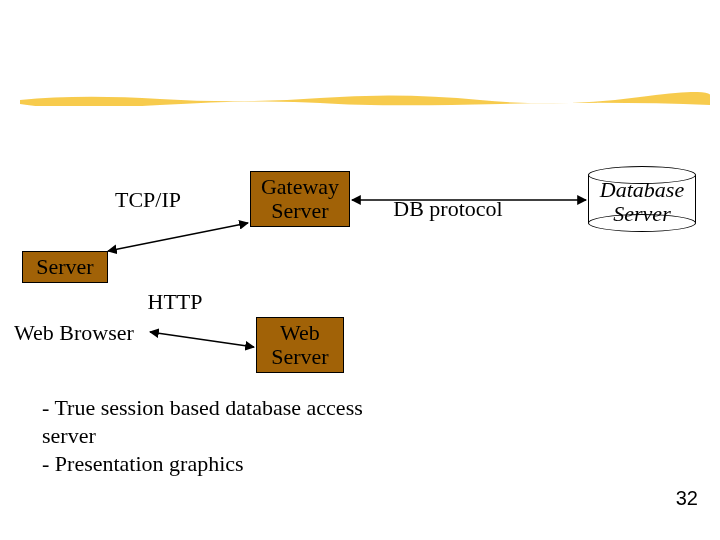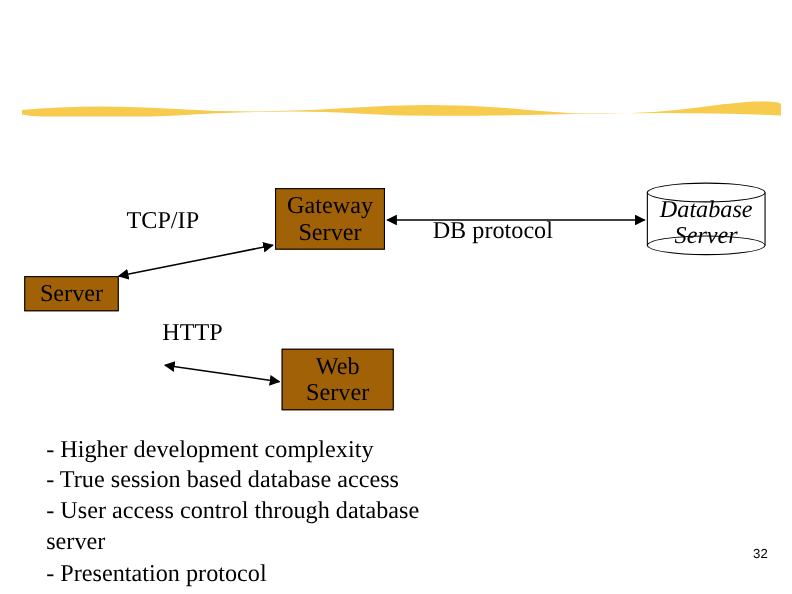--- a/index.html
+++ b/index.html
@@ -64,21 +64,21 @@
     align-items: center;
     justify-content: center;
     text-align: center;
     font-size: 22px;
     line-height: 1.1;
     padding: 12px 4px;
     box-sizing: border-box;
   }
   .gateway   { left: 250px; top: 171px; width: 100px; height: 56px; }
   .applet    { left: 22px;  top: 251px; width: 86px;  height: 32px; }
-  .webserver { left: 256px; top: 317px; width: 102px;  height: 56px; text-align: center; }
+  .webserver { left: 256px; top: 317px; width: 88px;  height: 56px; text-align: center; }
 
   
   .db-wrap {
     position: absolute;
     left: 588px; top: 166px;
     width: 108px; height: 66px;
   }
   .db-body {
     position: absolute;
     left: 0; top: 9px;
@@ -124,21 +124,21 @@
     font-size: 22px;
     line-height: 1.28;
     width: 420px;
   }
   .bullets div { white-space: pre; }
 
   .pagenum {
     position: absolute;
     right: 22px;
     bottom: 30px;
-    font-size: 12px;
+    font-size: 20px;
     font-family: Arial, sans-serif;
   }
 
   svg.lines {
     position: absolute;
     left: 0; top: 0;
     width: 720px; height: 540px;
     pointer-events: none;
   }
 </style>
@@ -149,20 +149,21 @@
 
 
   <svg class="underline" viewBox="0 0 690 14" preserveAspectRatio="none">
     <path d="M0,8 Q60,2 140,7 T300,6 T460,8 T620,5 T690,7 L690,13 Q600,9 480,12 T300,11 T140,13 T0,12 Z" fill="#f6c53a" opacity="0.9"></path>
   </svg>
 
 
   <div class="lbl" style="left:108px; top:188px; width:80px;">TCP/IP</div>
   <div class="lbl" style="left:378px; top:174px; width:140px;margin-top:23px;">DB protocol</div>
   <div class="lbl" style="left:140px; top:290px; width:70px;">HTTP</div>
+  <div class="lbl" style="left:14px; top:321px; width:140px; text-align:left;">Web Browser</div>
 
   <div class="box gateway">
       <span style="white-space:pre-line;">Gateway
 Server</span>
     </div>
   <div class="box applet">
       <span>Server</span>
     </div>
   <div class="box webserver">
       <span style="white-space:pre-line;">Web
@@ -185,22 +186,20 @@
     </defs>
 
     <line x1="108" y1="251" x2="248" y2="223" stroke="#000" stroke-width="1.4" marker-start="url(#arr)" marker-end="url(#arr)"></line>
 
     <line x1="352" y1="200" x2="586" y2="200" stroke="#000" stroke-width="1.4" marker-start="url(#arr)" marker-end="url(#arr)"></line>
 
     <line x1="150" y1="332" x2="254" y2="347" stroke="#000" stroke-width="1.4" marker-start="url(#arr)" marker-end="url(#arr)"></line>
   </svg>
 
   <div class="bullets">
-    <div>- Higher development complexity</div>
     <div>- True session based database access</div>
-    <div>- User access control through database</div>
     <div>server</div>
-    <div>- Presentation protocol</div>
+    <div>- Presentation graphics</div>
   </div>
 
   <div class="pagenum">32</div>
 
 </div>
 
 </body></html>

